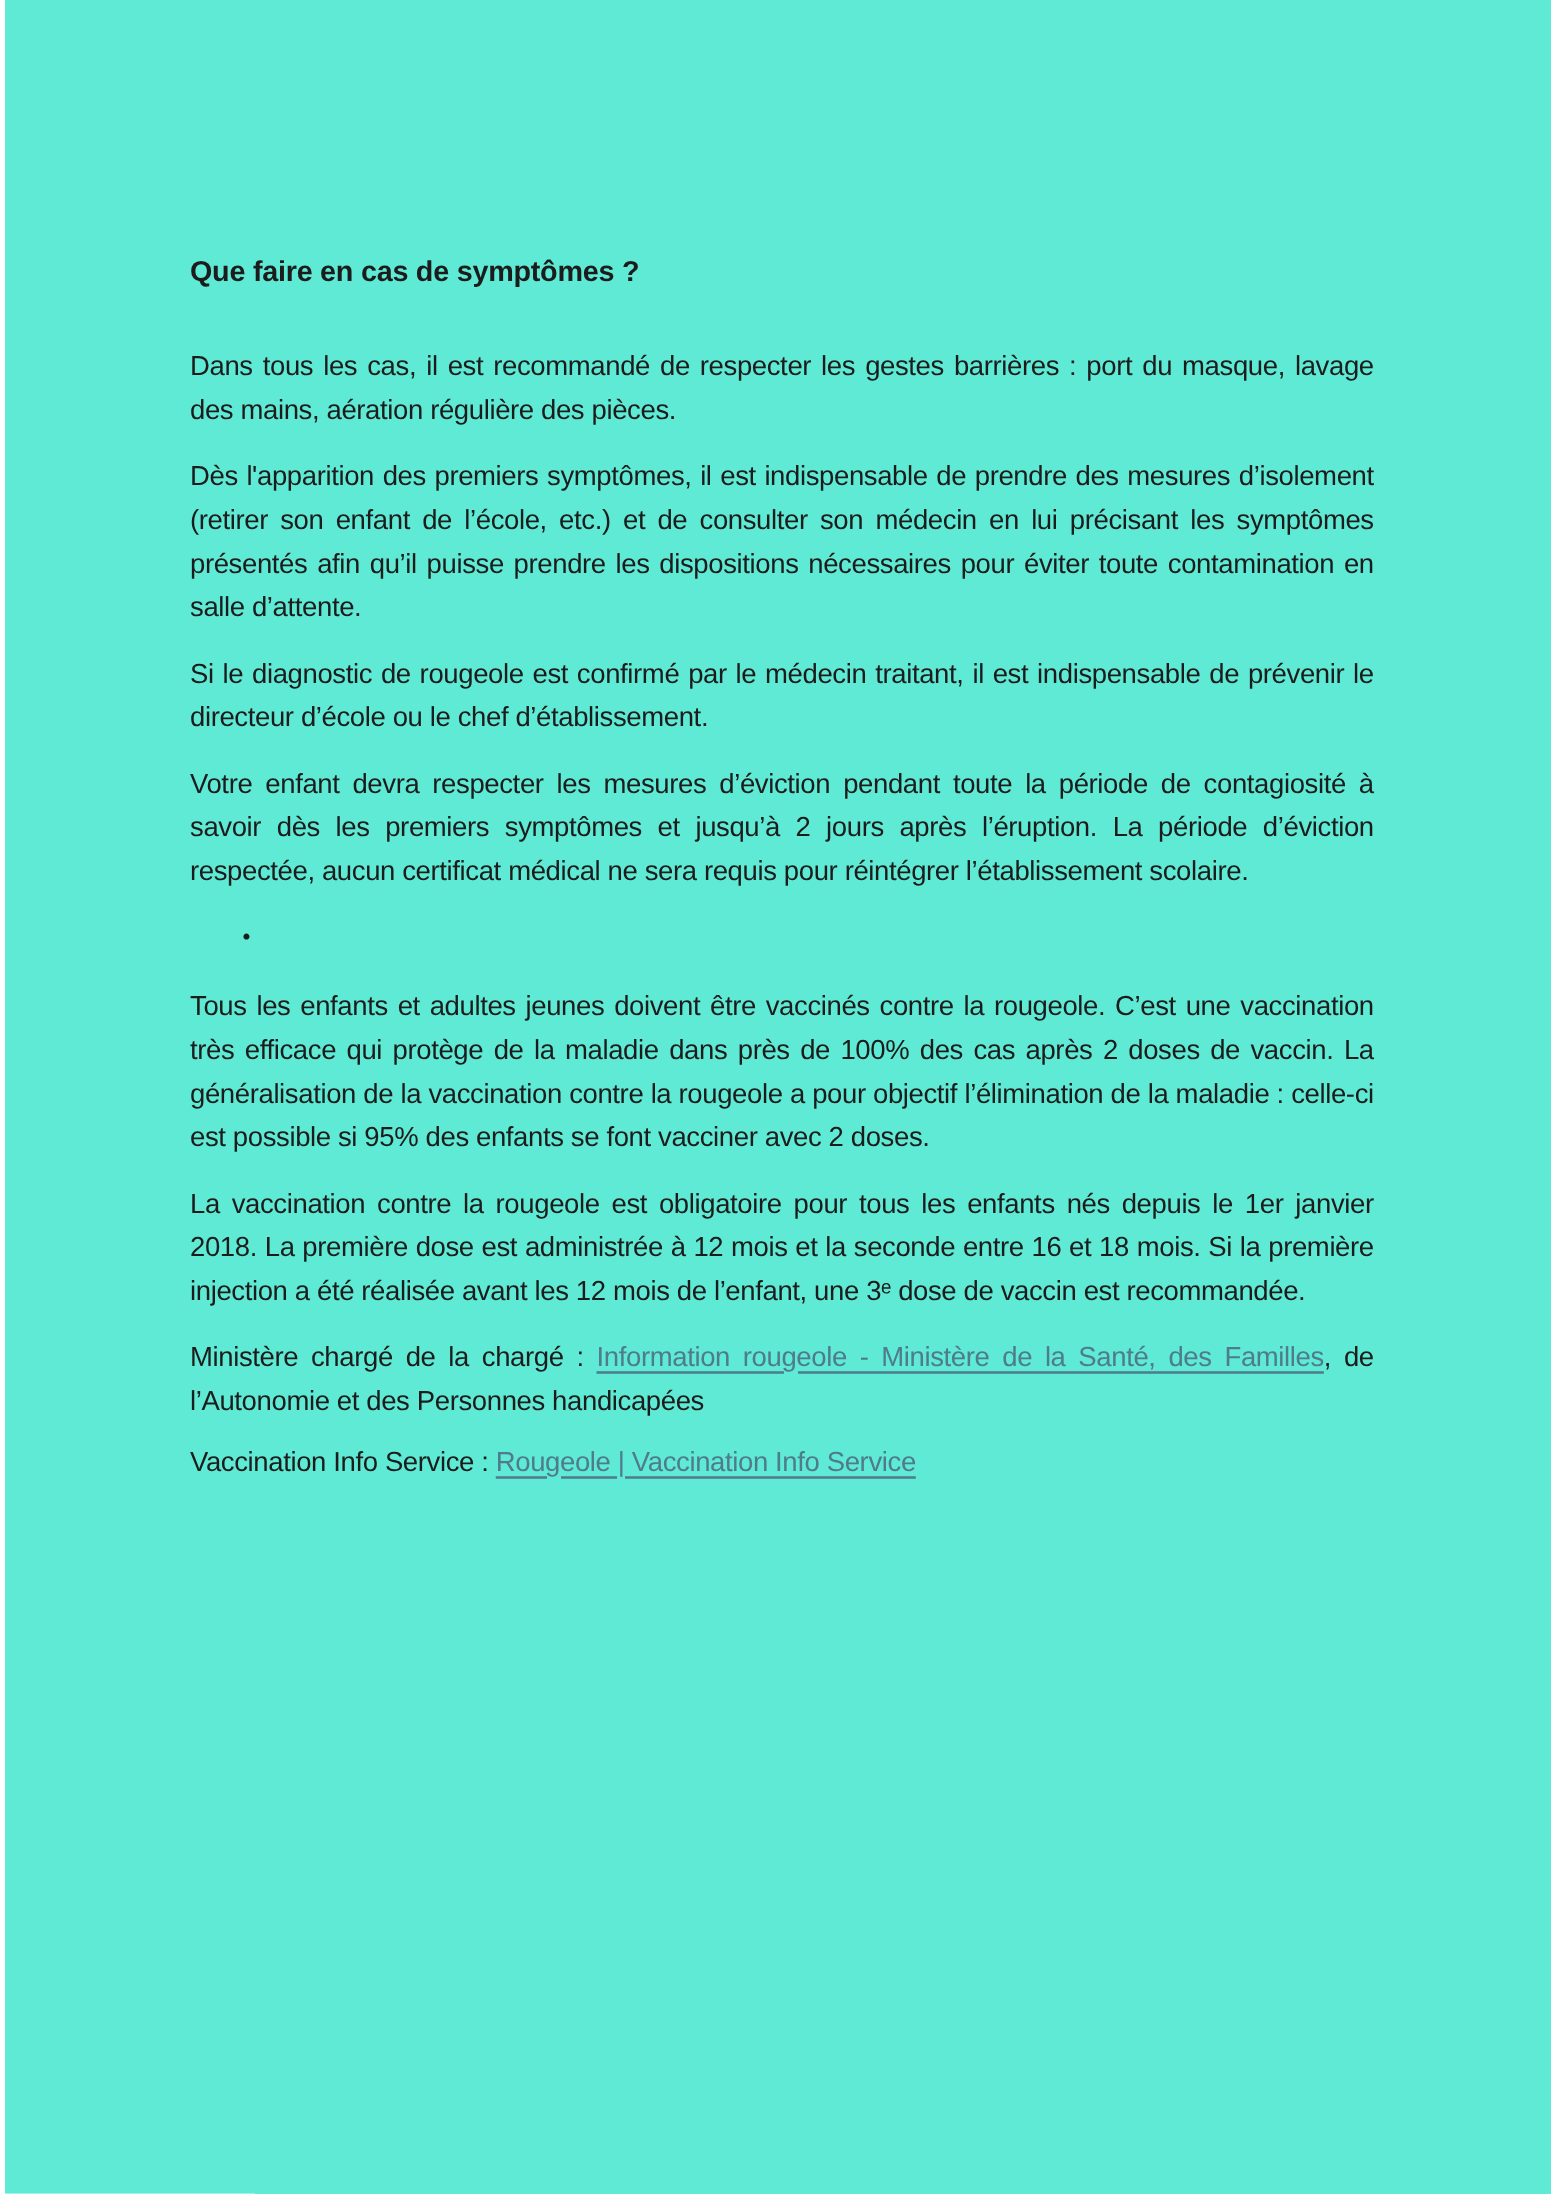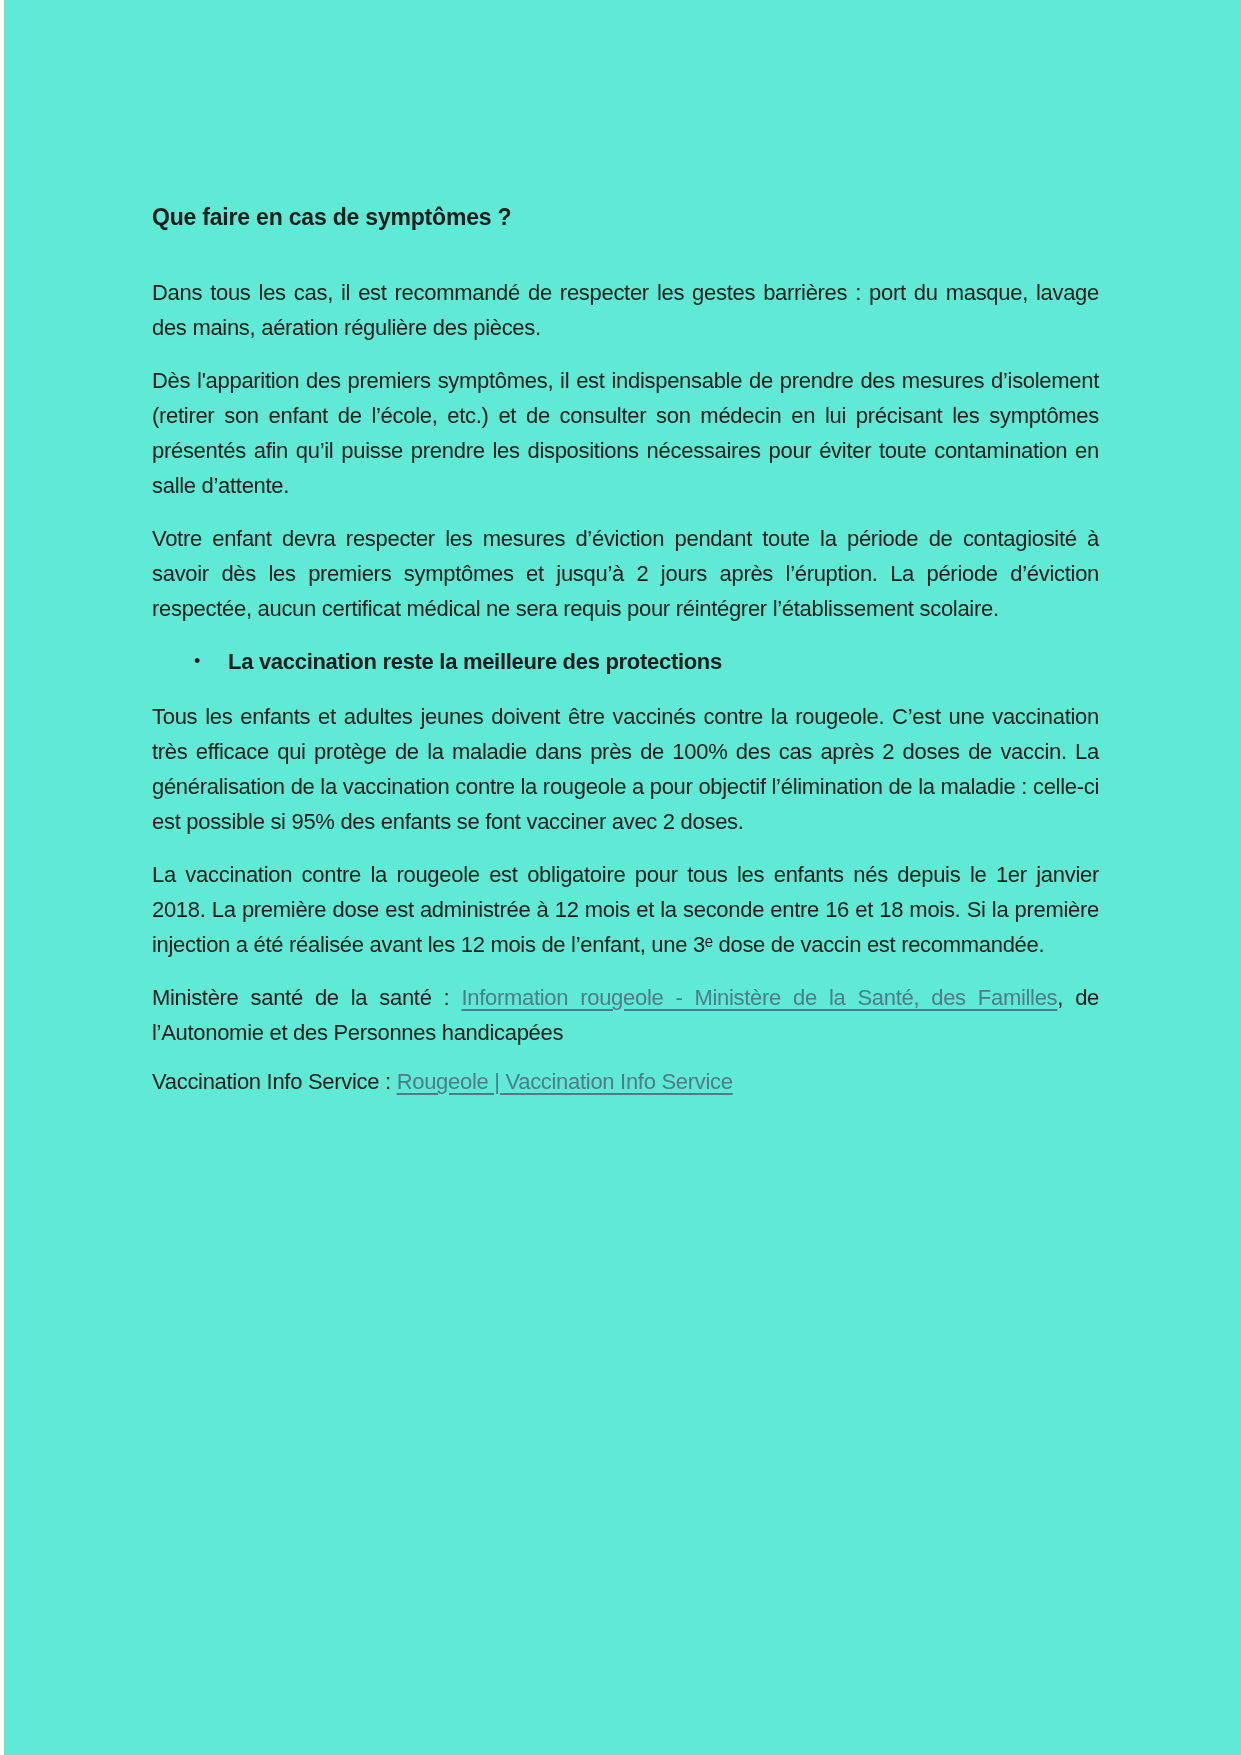--- a/index.html
+++ b/index.html
@@ -79,35 +79,35 @@
 <body>
 
 <div class="doc">
 
   <div class="heading">Que faire en cas de symptômes ?</div>
 
   <p class="para">Dans tous les cas, il est recommandé de respecter les gestes barrières : port du masque, lavage des mains, aération régulière des pièces.</p>
 
   <p class="para">Dès l'apparition des premiers symptômes, il est indispensable de prendre des mesures d’isolement (retirer son enfant de l’école, etc.) et de consulter son médecin en lui précisant les symptômes présentés afin qu’il puisse prendre les dispositions nécessaires pour éviter toute contamination en salle d’attente.</p>
 
+  <p class="para">Si le diagnostic de rougeole est confirmé par le médecin traitant, il est indispensable de prévenir le directeur d’école ou le chef d’établissement.</p>
 
   <p class="para">Votre enfant devra respecter les mesures d’éviction pendant toute la période de contagiosité à savoir dès les premiers symptômes et jusqu’à 2 jours après l’éruption. La période d’éviction respectée, aucun certificat médical ne sera requis pour réintégrer l’établissement scolaire.</p>
 
   <div class="bullet-row">
     <span class="bullet-marker">•</span>
-    <span class="bullet-label">La vaccination reste la meilleure des protections</span>
   </div>
 
   <p class="para">Tous les enfants et adultes jeunes doivent être vaccinés contre la rougeole. C’est une vaccination très efficace qui protège de la maladie dans près de 100% des cas après 2 doses de vaccin. La généralisation de la vaccination contre la rougeole a pour objectif l’élimination de la maladie : celle-ci est possible si 95% des enfants se font vacciner avec 2 doses.</p>
 
   <p class="para">La vaccination contre la rougeole est obligatoire pour tous les enfants nés depuis le 1er janvier 2018. La première dose est administrée à 12 mois et la seconde entre 16 et 18 mois. Si la première injection a été réalisée avant les 12 mois de l’enfant, une 3ᵉ dose de vaccin est recommandée.</p>
 
 
 
   <p class="info-item">
-    <span>Ministère santé de la santé : </span><a class="doc-link" href="#">Information rougeole - Ministère de la Santé, des Familles</a><span>, de l’Autonomie et des Personnes handicapées</span>
+    <span>Ministère chargé de la chargé : </span><a class="doc-link" href="#">Information rougeole - Ministère de la Santé, des Familles</a><span>, de l’Autonomie et des Personnes handicapées</span>
   </p>
 
   <p class="info-item">
     <span>Vaccination Info Service : </span><a class="doc-link" href="#">Rougeole | Vaccination Info Service</a><span></span>
   </p>
 
 </div>
 
 </body></html>

